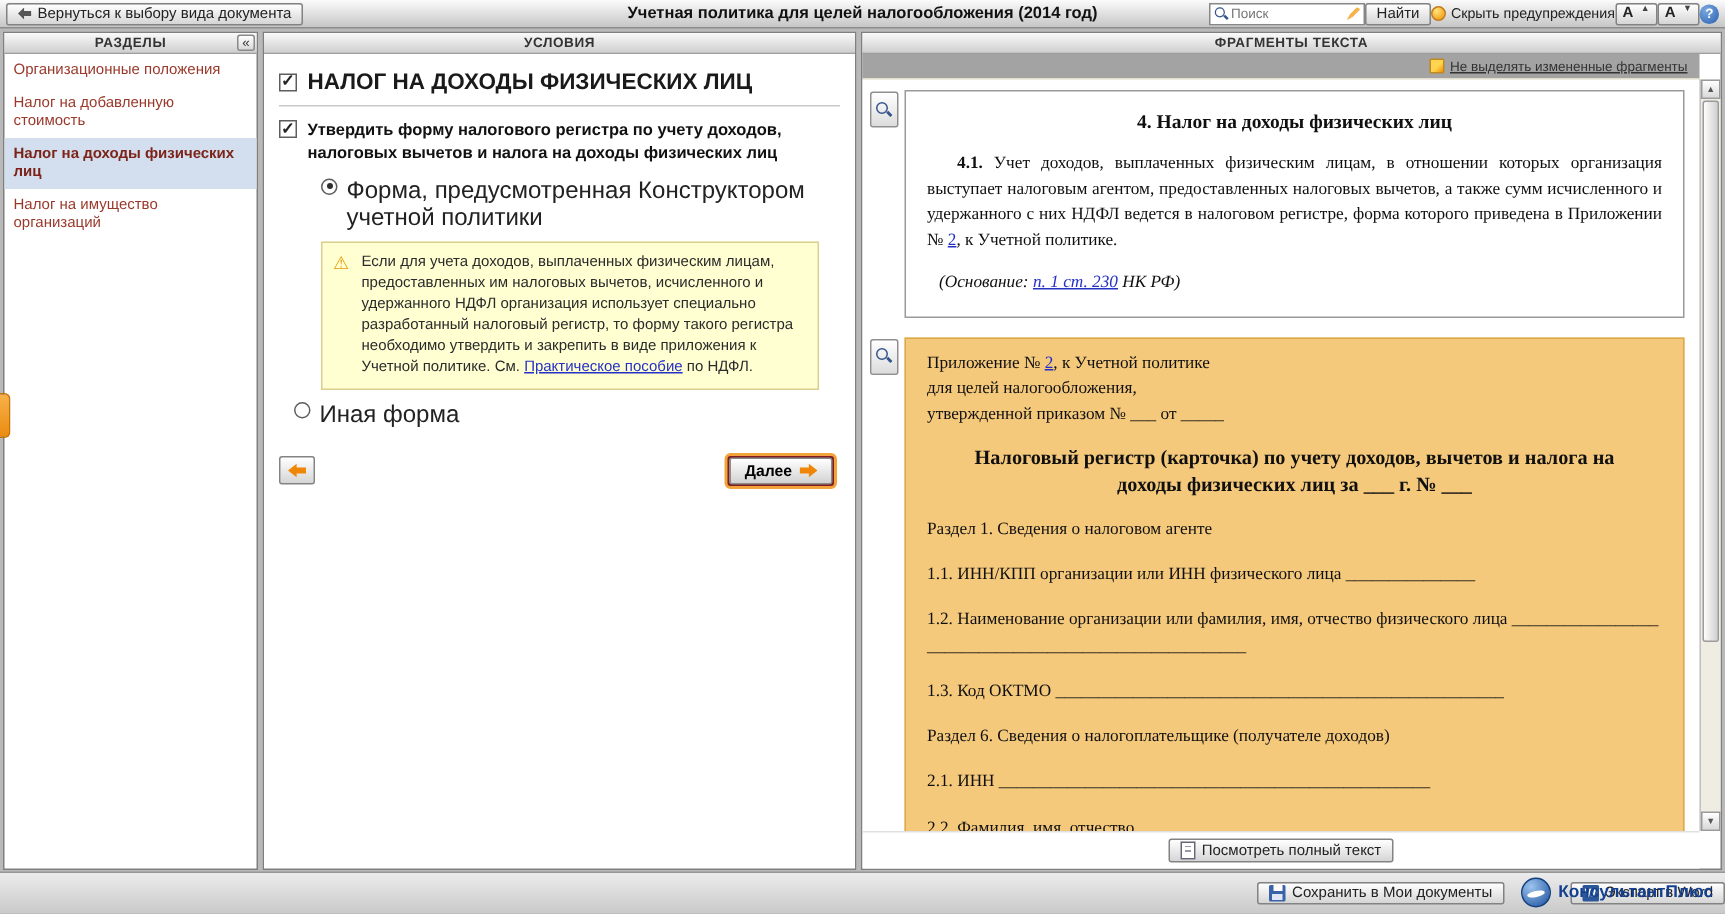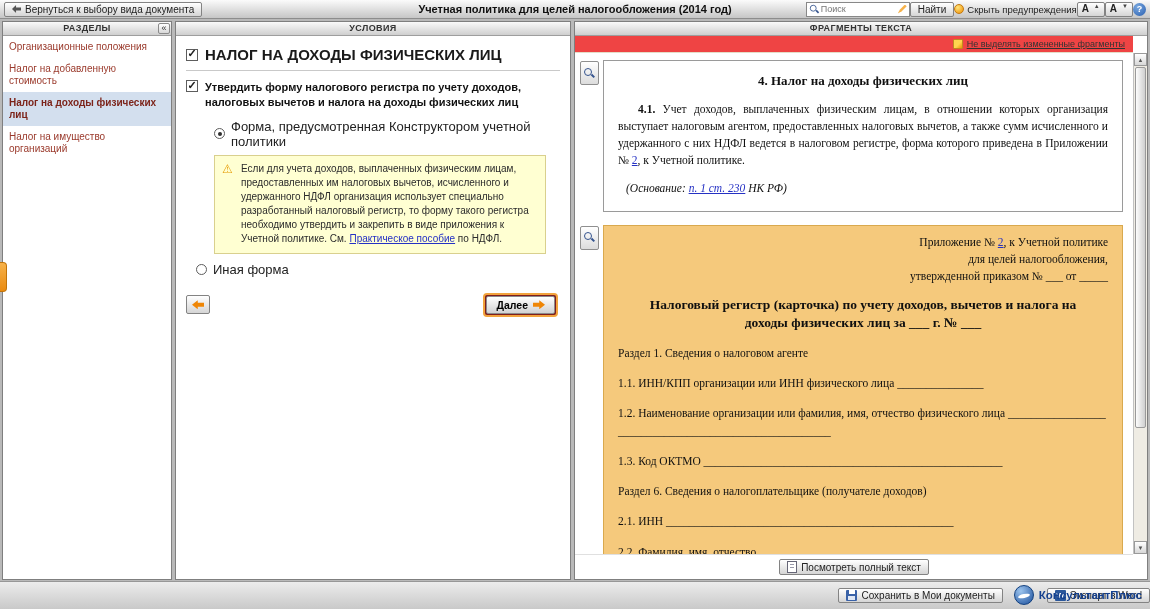--- a/index.html
+++ b/index.html
@@ -41,45 +41,45 @@
   
   .cond-body{padding:10px 10px 0 10px;position:relative;height:calc(100% - 14px)}
   .cond-title-row{display:flex;align-items:center;gap:7px;border-bottom:1px solid #c9c9c9;padding-bottom:7px;margin-bottom:9px}
   .cond-title{font-size:15px;font-weight:bold;color:#1a1a1a}
   .cb{width:12px;height:12px;border:1px solid #5d5d5d;background:#fff;display:inline-flex;align-items:center;justify-content:center;flex:none;cursor:pointer}
   .cb.checked::after{content:"✓";font-size:11px;font-weight:bold;color:#222;margin-top:-2px}
   .cond-check-row{display:flex;align-items:flex-start;gap:7px;margin-bottom:9px}
   .cond-check-label{font-size:11px;font-weight:bold;line-height:1.35;color:#111}
   .rb{width:11px;height:11px;border:1px solid #5d5d5d;border-radius:50%;background:#fff;position:relative;flex:none;cursor:pointer}
   .rb.checked::after{content:"";position:absolute;left:2.5px;top:2.5px;right:2.5px;bottom:2.5px;background:#2e2e2e;border-radius:50%}
-  .radio-row{display:flex;align-items:center;gap:6px;margin:8px 0 6px 28px;font-size:13px}
+  .radio-row{display:flex;gap:6px;margin:8px 0 6px 28px;font-size:16px}
   .warnbox{margin:6px 0 8px 28px;width:332px;background:#ffffd2;border:1px solid #d9d08e;padding:6px 8px 7px 26px;position:relative;font-size:10px;color:#2b2b2b;line-height:1.4}
   .warn-icon{position:absolute;left:7px;top:5px;color:#e59a00;font-size:12px}
   a.link{color:#2531c4;text-decoration:underline;cursor:pointer}
   .cond-buttons{display:flex;justify-content:space-between;align-items:center;margin:16px 2px 0 0}
   .sq-btn{width:24px;height:19px;background:linear-gradient(#ffffff,#d5d5d5);border:1px solid #838383;border-radius:2px;display:inline-flex;align-items:center;justify-content:center;cursor:pointer}
   .arrow-left-o{width:12px;height:9px;background:#ef8606;clip-path:polygon(100% 28%,48% 28%,48% 0,0 50%,48% 100%,48% 72%,100% 72%)}
   .arrow-right-o{width:12px;height:9px;background:#ef8606;clip-path:polygon(0 28%,52% 28%,52% 0,100% 50%,52% 100%,52% 72%,0 72%)}
   .next-wrap{border:2px solid #f2a33c;border-radius:4px;padding:1px;background:#7f1d1d}
   .next-btn{display:inline-flex;align-items:center;gap:5px;font-size:10.5px;font-weight:bold;background:linear-gradient(#ffffff,#d2d2d2);border:1px solid #8a8a8a;border-radius:2px;padding:2px 9px;cursor:pointer}
 
   
   .frag-area{position:absolute;top:14px;left:0;right:0;bottom:0}
-  .frag-toolbar{height:17px;margin-right:14px;display:flex;justify-content:flex-end;align-items:center;gap:4px;padding:0 8px;background:#ef4444;font-size:9px;color:#333;border-bottom:1px solid #e4ddc8}
+  .frag-toolbar{height:17px;margin-right:14px;display:flex;justify-content:flex-end;align-items:center;gap:4px;padding:0 8px;background:#a3a3a3;font-size:9px;color:#333;border-bottom:1px solid #e4ddc8}
   .frag-toolbar .label{text-decoration:underline;cursor:pointer}
   .hl-icon{width:10px;height:10px;background:linear-gradient(135deg,#ffd54f 55%,#ef8f06);border:1px solid #c08a20;border-radius:1px;display:inline-block}
   .frag-scroll{position:absolute;top:17px;left:0;right:14px;bottom:25px;overflow:hidden;padding:7px 10px 0 28px;background:#fff}
   .fragment{position:relative;font-family:"Liberation Serif",serif;font-size:11.5px;color:#101010;line-height:1.5}
   .frag-white{background:#fff;border:1px solid #9a9a9a;padding:6px 14px 10px;margin-bottom:13px}
   .frag-orange{background:#f5c97c;border:1px solid #d9a94e;padding:8px 14px 20px}
   .mag-btn{position:absolute;left:-24px;top:0;width:19px;height:24px;background:linear-gradient(#ffffff,#dcdcdc);border:1px solid #8f8f8f;border-radius:2px;display:flex;align-items:center;justify-content:center;cursor:pointer}
   .frag-title{text-align:center;font-weight:bold;font-size:13px;margin:4px 0 10px}
   .frag-para{text-align:justify;text-indent:20px;margin-bottom:10px}
   .frag-basis{font-style:italic;margin:2px 0 4px;text-indent:8px}
-  .appendix-right{text-align:right;line-height:1.5}
+  .appendix-right{line-height:1.5}
   .frag2-title{text-align:center;font-weight:bold;font-size:13.5px;margin:10px 20px 4px;line-height:1.35}
   .frag-line{margin-top:13px;word-break:break-all}
   .view-row{position:absolute;left:0;right:14px;bottom:0;height:25px;background:#fff;display:flex;align-items:center;justify-content:center;border-top:1px solid #e0e0e0}
   .page-icon{width:10px;height:12px;background:#fff;border:1px solid #667;position:relative;display:inline-block}
   .page-icon::after{content:"";position:absolute;left:2px;top:2px;right:2px;height:6px;background:repeating-linear-gradient(#99a 0 1px,transparent 1px 3px)}
   .vscroll{position:absolute;top:17px;right:0;bottom:25px;width:14px;background:#efece4;border-left:1px solid #c2c2c2}
   .vs-arrow{position:absolute;left:0;width:13px;height:13px;background:linear-gradient(#fff,#d8d8d8);border:1px solid #9a9a9a;font-size:6px;color:#555;display:flex;align-items:center;justify-content:center;cursor:pointer}
   .vs-up{top:0}.vs-down{bottom:0}
   .vs-thumb{position:absolute;left:1px;top:14px;width:11px;height:72%;background:linear-gradient(90deg,#fdfdfd,#cfcfcf);border:1px solid #9a9a9a;border-radius:2px;cursor:grab}
 

